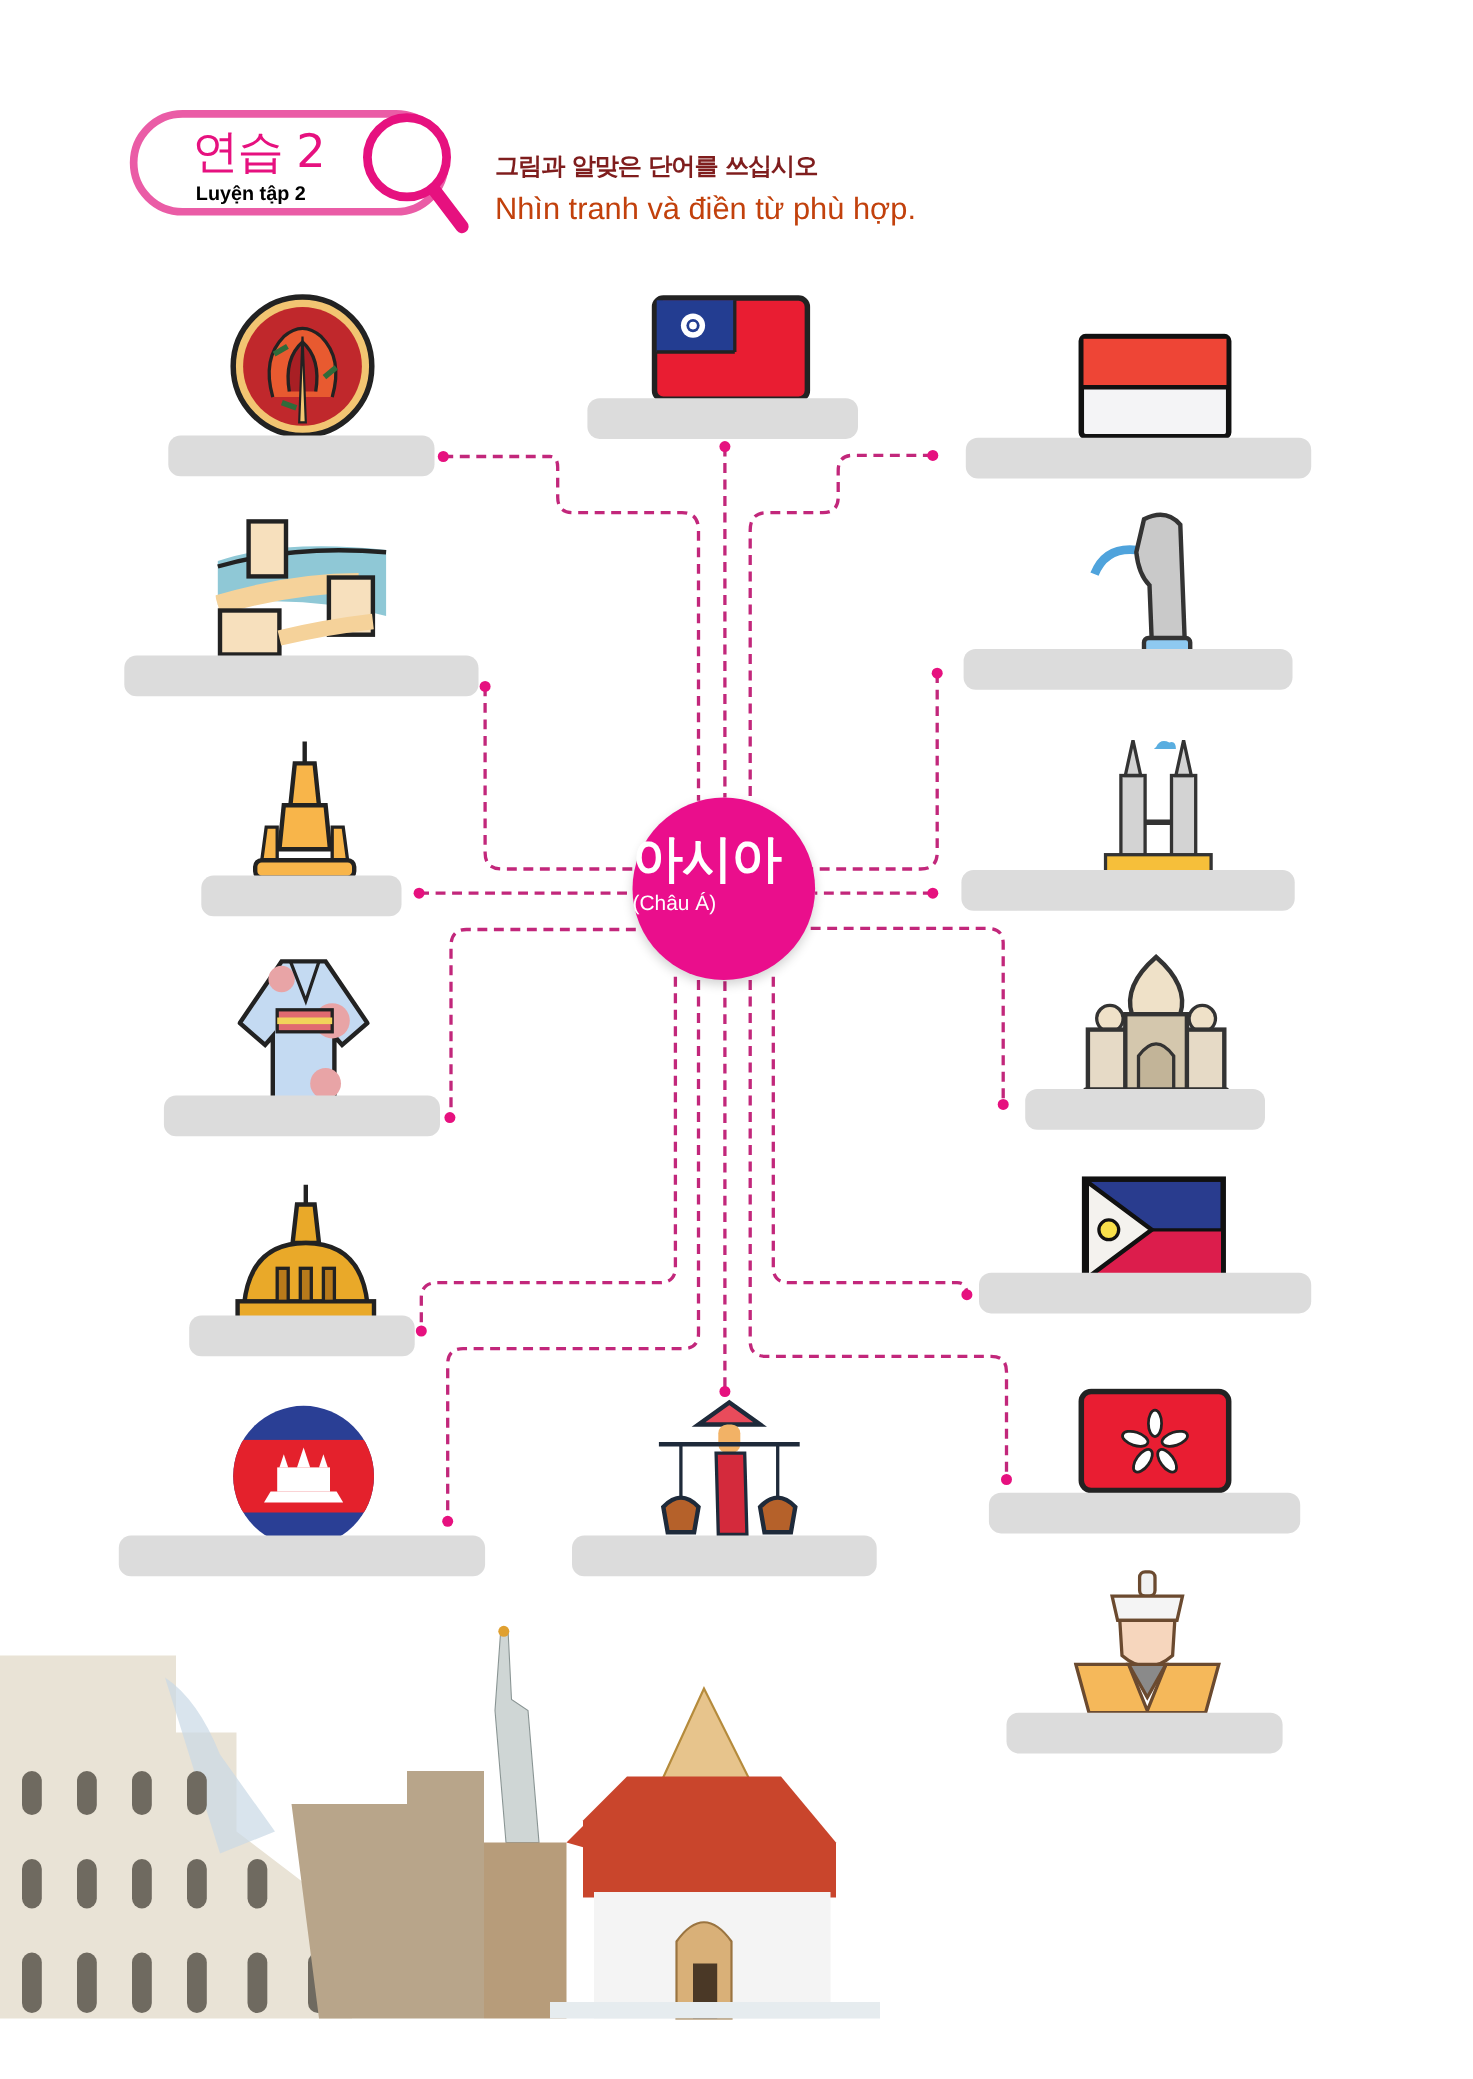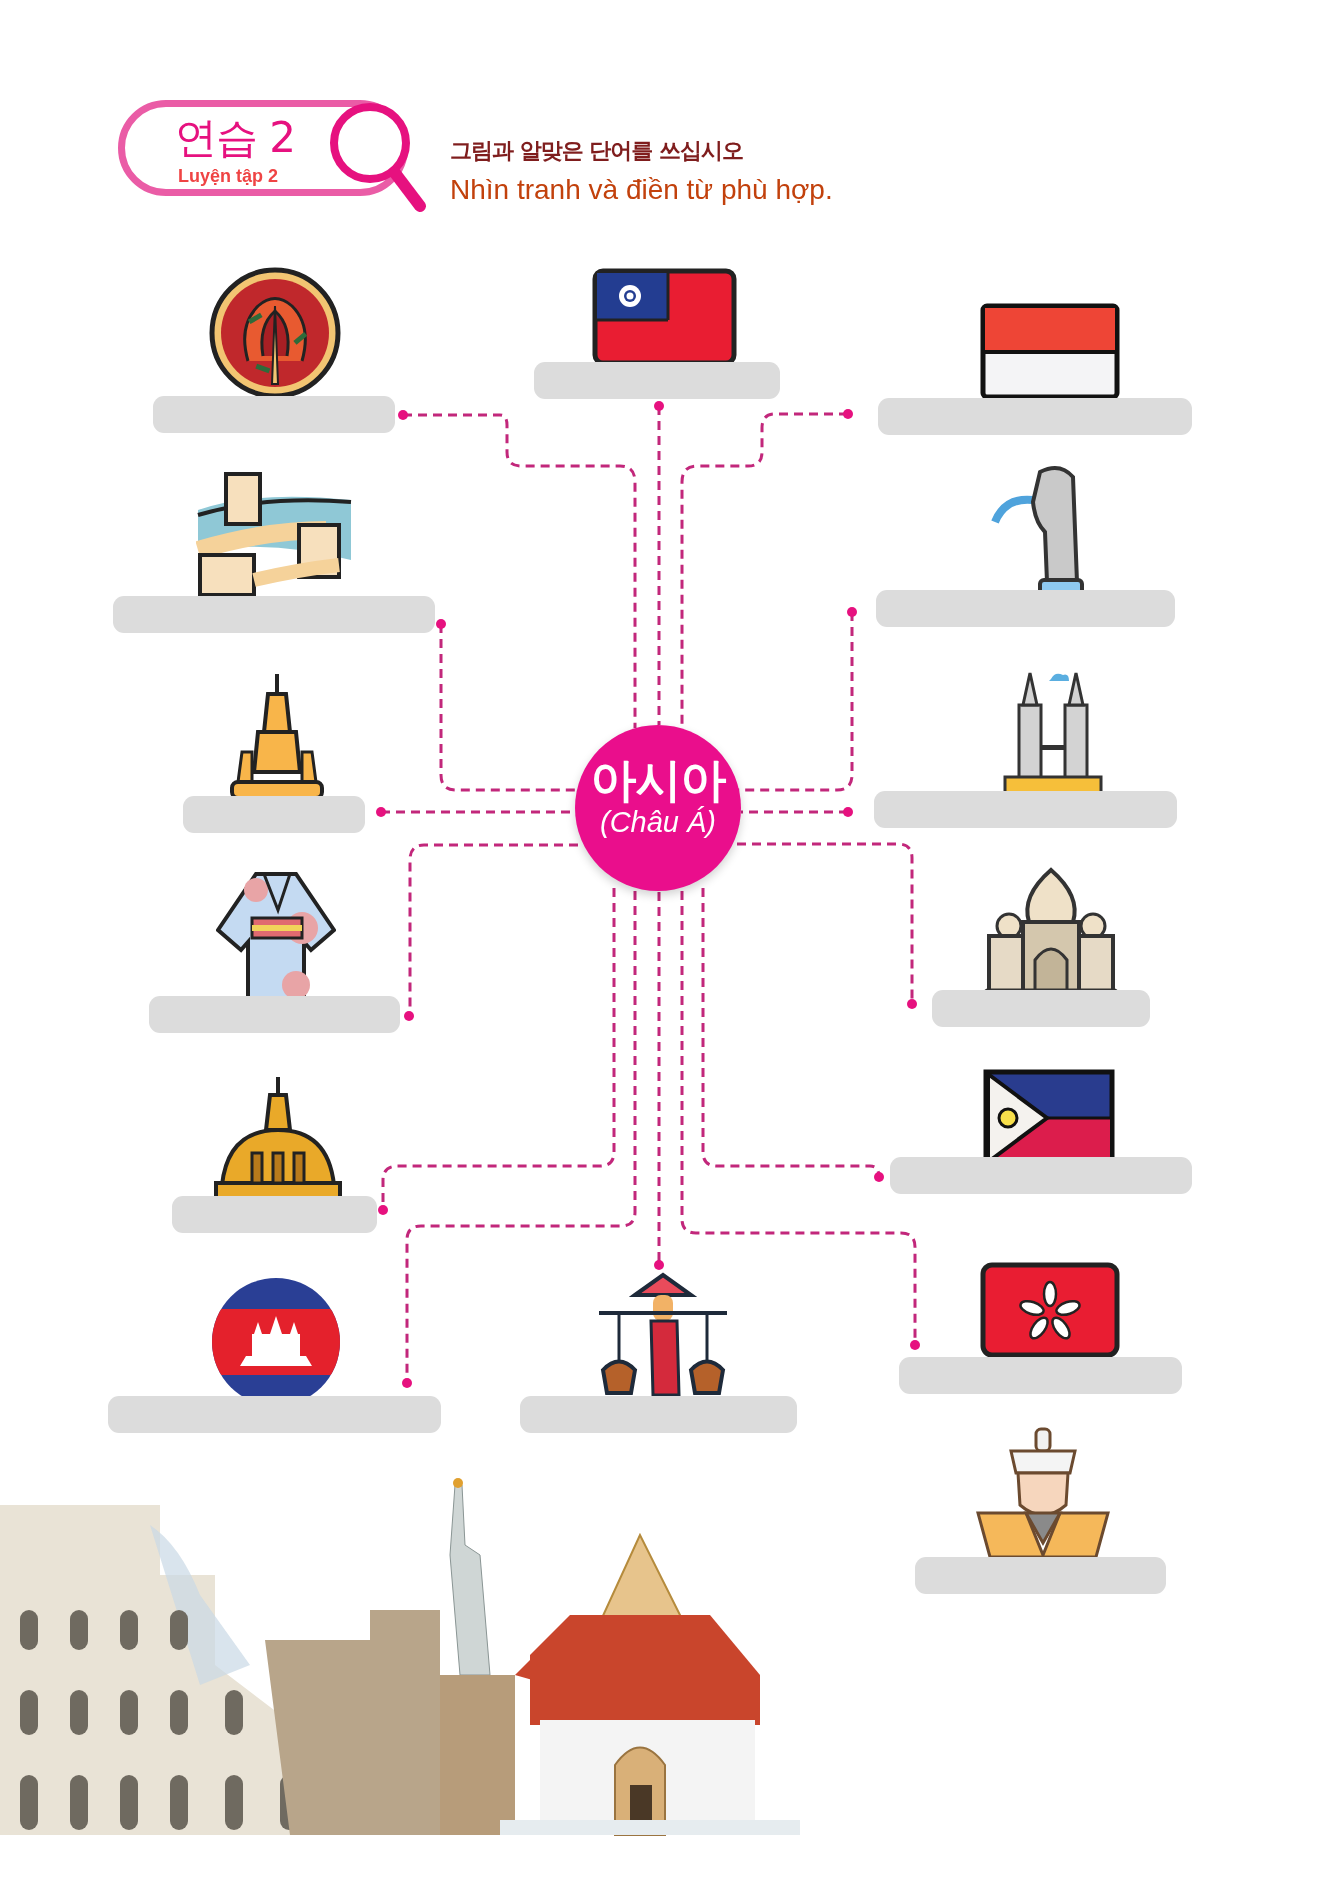--- a/index.html
+++ b/index.html
@@ -1,26 +1,26 @@
 <!DOCTYPE html>
 <html><head>
 <meta charset="utf-8">
 <style>
   html, body { margin:0; padding:0; background:#ffffff; }
   body { width:1339px; height:1890px; position:relative; overflow:hidden; font-family:"DejaVu Sans", sans-serif; }
   .abs { position:absolute; }
   .header-pill { left:118px; top:100px; width:290px; height:96px; border:7px solid #ea5ca6; border-radius:52px; box-sizing:border-box; background:#fff; }
   .title-ko { left:175px; top:110px; font-size:42px; font-weight:normal; color:#e6117f; letter-spacing:-1px; }
-  .title-vi { left:178px; top:166px; font-size:18px; color:#ef4444; font-weight:bold; font-family:"Liberation Sans", sans-serif; }
+  .title-vi { left:178px; top:166px; font-size:18px; color:#000000; font-weight:bold; font-family:"Liberation Sans", sans-serif; }
   .instr-ko { left:450px; top:136px; font-size:22px; font-weight:bold; color:#7f1d1d; letter-spacing:-1px; }
   .instr-vi { left:450px; top:174px; font-size:28px; color:#c2410c; font-family:"Liberation Sans", sans-serif; }
   .box { position:absolute; background:#dcdcdc; border-radius:11px; height:37px; }
-  .center-circle { left:575px; top:725px; width:166px; height:166px; border-radius:50%; background:#ea0e8c; box-shadow:0 4px 10px rgba(0,0,0,0.18); color:#fff; text-align:center; }
+  .center-circle { left:575px; top:725px; width:166px; height:166px; border-radius:50%; background:#ea0e8c; box-shadow:0 4px 10px rgba(0,0,0,0.18); color:#fff; text-align:left; }
   .cc-ko { display:block; margin-top:28px; font-size:46px; font-weight:bold; letter-spacing:-1px; line-height:54px; }
-  .cc-vi { display:block; font-size:29px; line-height:30px; font-family:"Liberation Sans", sans-serif;font-style:italic; }
+  .cc-vi { display:block; font-size:19px; line-height:30px; font-family:"Liberation Sans", sans-serif; }
   svg.lines { position:absolute; left:0; top:0; }
   .icon { position:absolute; }
 </style>
 </head>
 <body>
 
 <div class="abs header-pill"></div>
 <div class="abs title-ko">연습 2</div>
 <div class="abs title-vi">Luyện tập 2</div>
 <svg class="icon" style="left:325px;top:98px" width="105" height="115" viewBox="0 0 105 115">

